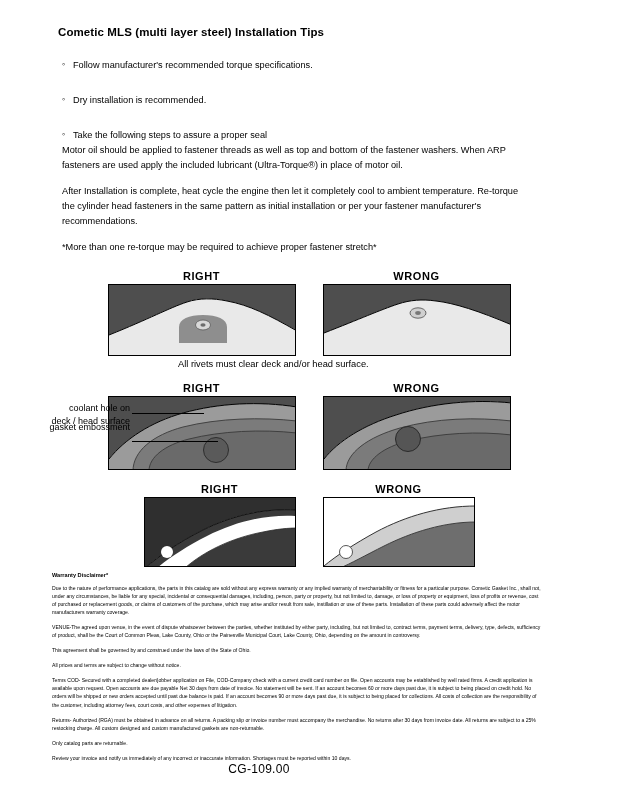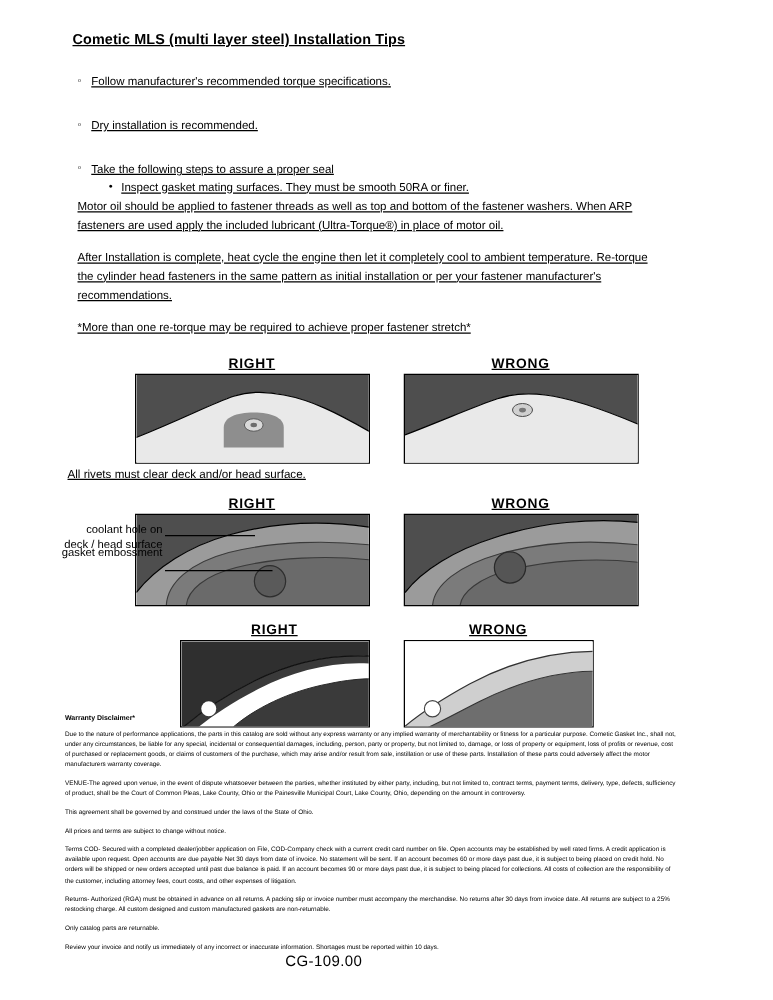--- a/index.html
+++ b/index.html
@@ -15,21 +15,20 @@
     font-family: "Liberation Sans", sans-serif;
     color: #000;
     overflow: hidden;
   }
   .page {
     position: absolute;
     left: 0; top: 0;
     width: 618px;
     height: 800px;
     padding: 26px 52px 0 52px;
-    text-decoration: underline;
   }
 
   h1.title {
     font-size: 11.5px;
     font-weight: bold;
     margin: 0 0 9px 6px;
     letter-spacing: 0.1px;
   }
   ul.bullets {
     list-style: none;
@@ -112,21 +111,21 @@
     background: #fff;
     border: 1px solid #000;
   }
   .caption {
     font-size: 9.3px;
     margin: 3px 0 0 0;
     padding-left: 2px;
   }
   .caption-wrap {
     display: flex;
-    justify-content: flex-start;
+    justify-content: flex-end;
   }
   .caption-inner { width: 390px; }
   .caption-inner.wide { width: 390px; }
 
   
   .callout {
     position: absolute;
     font-size: 9px;
     text-align: right;
     line-height: 1.35;
@@ -176,21 +175,20 @@
   <ul class="bullets">
     <li>
       <span>Follow manufacturer's recommended torque specifications.</span>
     </li>
     <li>
       <span>Dry installation is recommended.</span>
     </li>
     <li>
       <span>Take the following steps to assure a proper seal</span>
       <ul class="sub">
-        <li><span>Inspect gasket mating surfaces.  They must be smooth 50RA or finer.</span></li>
       </ul>
     </li>
   </ul>
 
   <p class="body">Motor oil should be applied to fastener threads as well as top and bottom of the fastener washers. When ARP fasteners are used apply the included lubricant (Ultra-Torque®) in place of motor oil.</p>
   <p class="body">After Installation is complete, heat cycle the engine then let it completely cool to ambient temperature. Re-torque the cylinder head fasteners in the same pattern as initial installation or per your fastener manufacturer's recommendations.</p>
   <p class="note">*More than one re-torque may be required to achieve proper fastener stretch*</p>
 
   <div class="figures">
 

